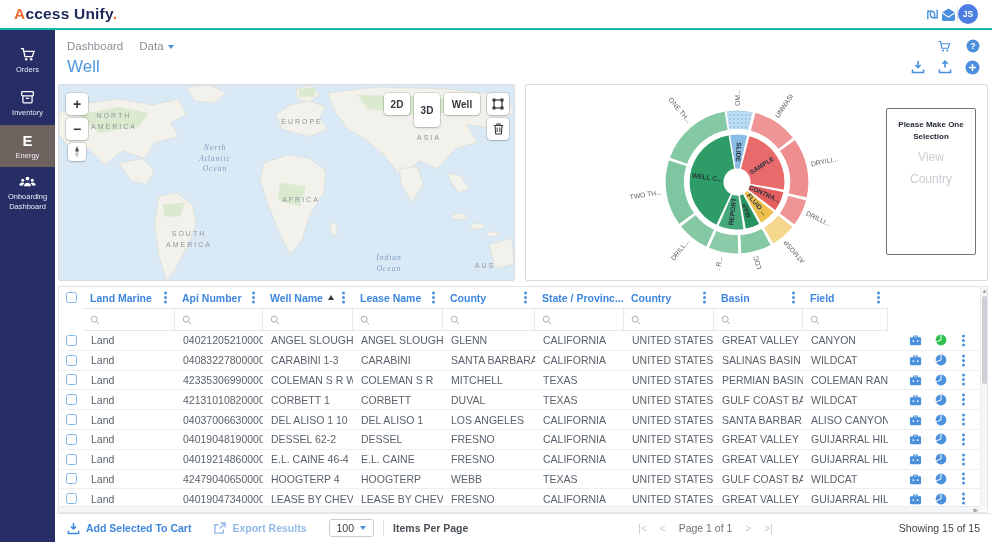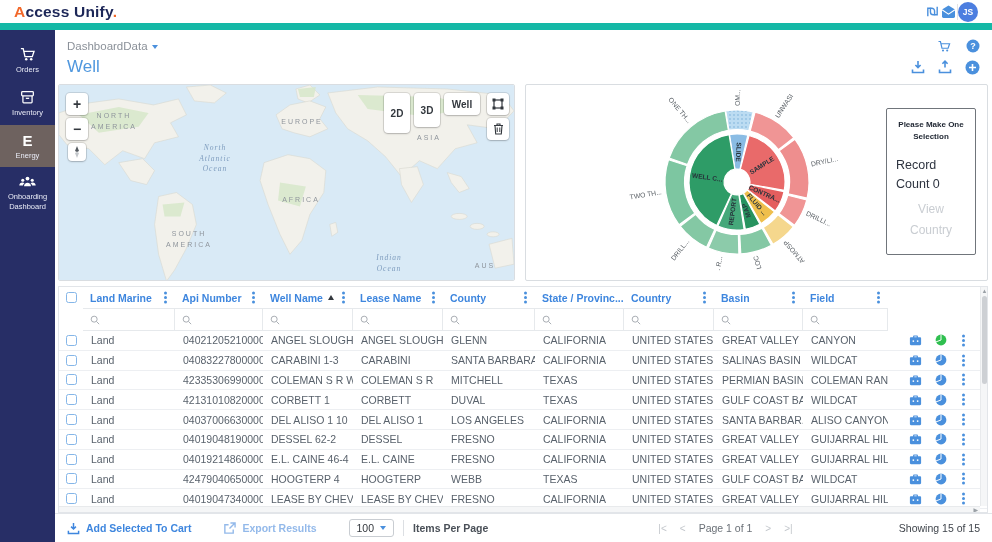--- a/index.html
+++ b/index.html
@@ -1,35 +1,35 @@
 <!DOCTYPE html>
 <html><head>
 <meta charset="utf-8">
 <style>
 *{margin:0;padding:0;box-sizing:border-box}
 html,body{width:992px;height:542px;overflow:hidden}
 body{font-family:"Liberation Sans",sans-serif;background:#fff;font-size:11px;color:#5a6470}
 
-.topbar{height:30px;display:flex;align-items:center;padding:0 14px;border-bottom:7px solid #14b8a6;background:#fff}
+.topbar{height:30px;display:flex;align-items:center;padding:0 14px;border-bottom:2px solid #14b8a6;background:#fff}
 .logo{font-weight:bold;font-size:15.5px;letter-spacing:.2px}
 .logo .la{color:#f2682a}.logo .ln{color:#1d2758}
 .top-icons{margin-left:auto;display:flex;align-items:center;gap:0}
 .avatar{width:20px;height:20px;border-radius:50%;background:#4c7ee0;color:#fff;font-size:8.5px;font-weight:bold;display:flex;align-items:center;justify-content:center}
 .vdiv{width:1px;height:16px;background:#e4e4e4}
 
 .shell{display:flex;height:512px}
 .sidebar{width:55px;background:#272e66;flex-shrink:0;display:flex;flex-direction:column;padding-top:8px}
 .side-item{padding:8px 2px 7px;display:flex;flex-direction:column;align-items:center;gap:3px;cursor:pointer}
 .side-item .lbl{font-size:7.5px;color:#e9ebf6;text-align:center;line-height:1.3}
 .side-item.active{background:#6e625f}
 .eletter{font-size:15px;font-weight:bold;color:#fff;line-height:15px}
 main{flex:1;display:flex;flex-direction:column;overflow:hidden;background:#fff}
 
 .crumbs{display:flex;align-items:center;padding:9px 12px 1px;color:#8b9199;font-size:11.5px}
-.crumb{margin-right:0;display:flex;align-items:center;gap:4px;cursor:pointer}
+.crumb{margin-right:16px;display:flex;align-items:center;gap:4px;cursor:pointer}
 .caret-down{width:0;height:0;border:3.5px solid transparent;border-top:4.5px solid #4a90dd;margin-top:4px}
 .crumb-icons{margin-left:auto;display:flex;gap:14px;align-items:center}
 .title-row{display:flex;align-items:center;padding:3px 12px 6px}
 .page-title{color:#4f97de;font-size:17px;font-weight:400}
 .title-icons{margin-left:auto;display:flex;gap:13px;align-items:center}
 .iconbtn{cursor:pointer;display:flex;align-items:center}
 
 .panels{display:flex;gap:10px;padding:1px 4px 0 3px}
 .panel{border:1px solid #d9dde1;border-radius:2px;height:197px;position:relative;overflow:hidden;background:#fff}
 .map-panel{width:457px;flex-shrink:0}
@@ -56,21 +56,21 @@
 .cbcell{justify-content:center;padding-left:0}
 .cb{width:11px;height:11px;border:1.5px solid #85b6e8;border-radius:2.5px;background:#fff;cursor:pointer;display:inline-block}
 .actions{justify-content:flex-end;gap:13px;padding-right:22px}
 .vscroll{position:absolute;top:0;right:0;bottom:6px;width:7px;background:#f5f6f7;border-left:1px solid #e8eaec}
 .vthumb{position:absolute;top:9px;left:1px;width:5px;height:88px;background:#cdd0d4;border-radius:3px}
 .varrow{position:absolute;top:1px;left:0;width:7px;text-align:center;font-size:6px;color:#9aa0a6}
 .hscroll{position:absolute;left:0;right:7px;bottom:0;height:6px;background:#f5f6f7;border-top:1px solid #e8eaec}
 .harrow{position:absolute;right:2px;top:-1px;font-size:6px;color:#9aa0a6}
 
 .footer{height:29px;border-top:1px solid #e2e5e9;display:flex;align-items:center;padding:0 12px;background:#fff}
-.flink{display:flex;align-items:center;gap:6px;color:#3e86de;font-weight:bold;font-size:10.5px;cursor:pointer;margin-right:32px}
+.flink{display:flex;align-items:center;gap:6px;color:#3e86de;font-weight:bold;font-size:10.5px;cursor:pointer;margin-right:22px}
 .flink.dim{color:#93b9ea}
 .psize{display:flex;align-items:center;gap:6px;border:1px solid #c9cdd2;border-radius:3px;padding:2px 7px;font-size:10.5px;color:#33383e;cursor:pointer}
 .fdiv{width:1px;height:16px;background:#dcdfe3;margin:0 9px}
 .ipp{color:#4a5058;font-size:10.5px;font-weight:bold}
 .pager{display:flex;align-items:center;gap:13px;color:#c3c7cc;font-size:10px;margin-left:170px}
 .pager .pg{color:#6a7077;font-size:10.5px}
 .showing{margin-left:auto;color:#3f444b;font-size:10.5px}
 svg{display:block}
 </style>
 </head>
@@ -229,21 +229,21 @@
         <div class="map-water" style="left:306px;top:168px;width:48px">Indian Ocean</div>
 
         <div class="mapbtn" style="left:7px;top:8px;width:22px;height:22px;font-size:14px">+</div>
         <div class="mapbtn" style="left:7px;top:33px;width:22px;height:22px;font-size:14px">−</div>
         <div class="mapbtn" style="left:9px;top:58px;width:18px;height:18px">
             <svg width="8" height="12" viewBox="0 0 8 12">
               <path d="M4 0 6 5 4 6 2 5Z" fill="#555b61"></path>
               <path d="M4 12 6 7 4 6 2 7Z" fill="#c3c7cb"></path>
             </svg>
           </div>
-        <div class="mapbtn" style="left:325px;top:8px;width:26px;height:40px">2D</div>
+        <div class="mapbtn" style="left:325px;top:8px;width:26px;height:22px">2D</div>
         <div class="mapbtn" style="left:355px;top:8px;width:26px;height:34px">3D</div>
         <div class="mapbtn" style="left:385px;top:8px;width:36px;height:22px">Well</div>
         <div class="mapbtn" style="left:428px;top:8px;width:22px;height:22px">
             <svg width="12" height="12" viewBox="0 0 12 12">
               <rect x="2" y="2" width="8" height="8" fill="none" stroke="#33383e" stroke-width="1.2"></rect>
               <rect x="0.5" y="0.5" width="3" height="3" fill="#33383e"></rect>
               <rect x="8.5" y="0.5" width="3" height="3" fill="#33383e"></rect>
               <rect x="0.5" y="8.5" width="3" height="3" fill="#33383e"></rect>
               <rect x="8.5" y="8.5" width="3" height="3" fill="#33383e"></rect>
             </svg>
@@ -294,24 +294,20 @@
             <text x="200.58279257388168" y="119.72694953152148" text-anchor="middle" dominant-baseline="middle" font-size="6.6" font-weight="bold" fill="#27333b" transform="rotate(49.25 200.58279257388168 119.72694953152148)">FLUID ...</text>
             <path d="M203.90362049246122 139.18322140777434A48 48 0 0 1 189.33511252801264 144.27077214458598L183.25742630967008 109.8025007891587A13 13 0 0 0 187.2030638833749 108.42462246460555Z" fill="#27935f" stroke="#fff" stroke-width="1.2"></path>
             <text x="190.89071935788363" y="125.32267061178352" text-anchor="middle" dominant-baseline="middle" font-size="6.6" font-weight="bold" fill="#27333b" transform="rotate(250.75 190.89071935788363 125.32267061178352)">MAP</text>
             <path d="M188.0948517342213 144.472761441372A48 48 0 0 1 161.86004469158817 141.01888357048597L175.8162621039718 108.92178096700661A13 13 0 0 0 182.92152234468494 109.85720622370492Z" fill="#45a87a" stroke="#fff" stroke-width="1.2"></path>
             <text x="177.08421423339846" y="126.7433458412143" text-anchor="middle" dominant-baseline="middle" font-size="6.6" font-weight="bold" fill="#27333b" transform="rotate(277.5 177.08421423339846 126.7433458412143)">REPORT</text>
             <path d="M160.71432343644642 140.50277377775922A48 48 0 0 1 173.0777149186875 49.65829112621289L178.8543811238112 84.17828718001599A13 13 0 0 0 175.5059625973709 108.78200123147644Z" fill="#2e9c67" stroke="#fff" stroke-width="1.2"></path>
             <text x="151.27402307839353" y="92.9544720917883" text-anchor="middle" dominant-baseline="middle" font-size="6.6" font-weight="bold" fill="#27333b" transform="rotate(367.75 151.27402307839353 92.9544720917883)">WELL C...</text>
           </svg>
         <div class="sel-box">
           <div class="sel-title">Please Make One Selection</div>
-          <div class="sel-record">
-            <div>Record</div>
-            <div>Count 0</div>
-          </div>
           <div class="sel-view">
             <div>View</div>
             <div>Country</div>
           </div>
         </div>
       </div>
     </div>
 
     <div class="table-area">
       <div id="table-grid" class="tgrid">

